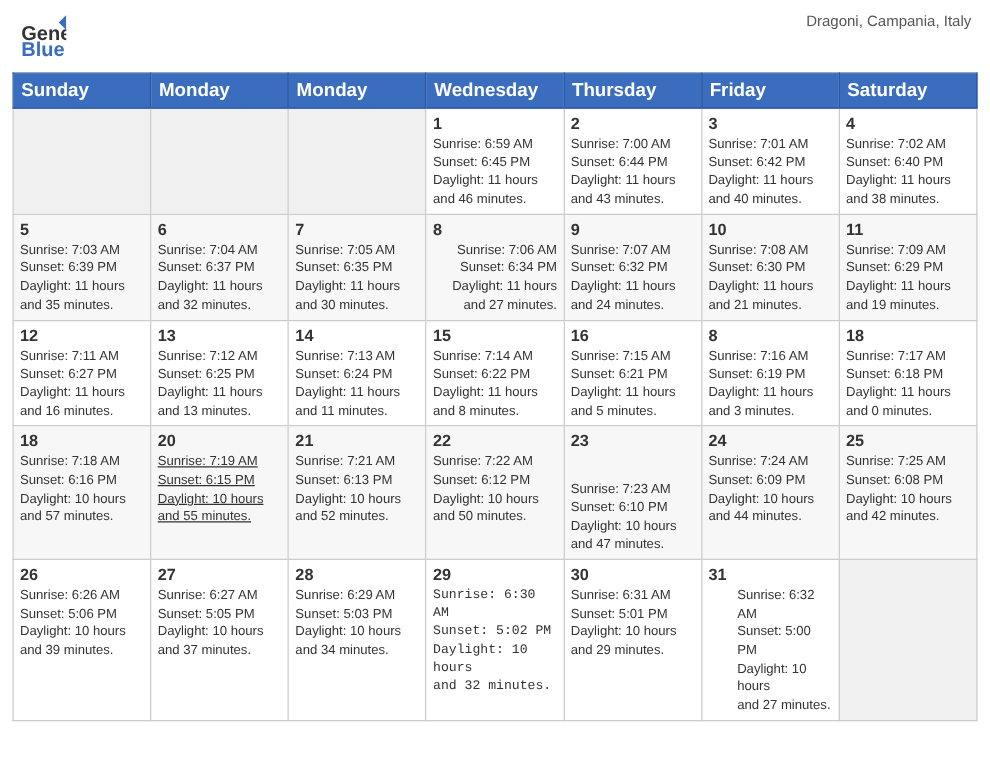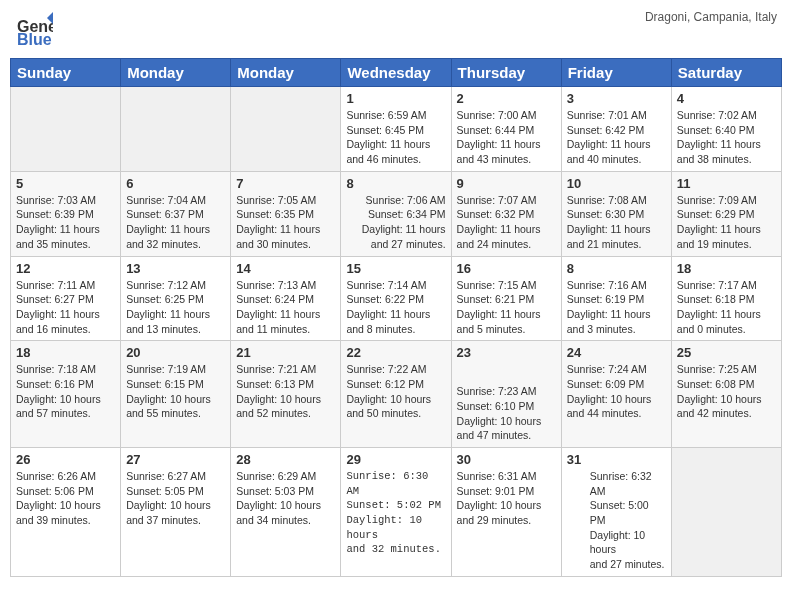--- a/index.html
+++ b/index.html
@@ -242,21 +242,21 @@
       <tr>
         <td>
           <span class="day-num">18</span>
           <div class="day-info" style="white-space: pre-line;">Sunrise: 7:18 AM
 Sunset: 6:16 PM
 Daylight: 10 hours
 and 57 minutes.</div>
         </td>
         <td>
           <span class="day-num">20</span>
-          <div class="day-info" style="white-space: pre-line;">Sunrise: 7:19 AM
+          <div class="day-info" style="white-space: pre-line; text-decoration: underline;">Sunrise: 7:19 AM
 Sunset: 6:15 PM
 Daylight: 10 hours
 and 55 minutes.</div>
         </td>
         <td>
           <span class="day-num">21</span>
           <div class="day-info" style="white-space: pre-line;">Sunrise: 7:21 AM
 Sunset: 6:13 PM
 Daylight: 10 hours
 and 52 minutes.</div>
@@ -315,21 +315,21 @@
         <td>
           <span class="day-num">29</span>
           <div class="day-info" style="white-space: pre-line; font-family: Liberation Mono, monospace;">Sunrise: 6:30 AM
 Sunset: 5:02 PM
 Daylight: 10 hours
 and 32 minutes.</div>
         </td>
         <td>
           <span class="day-num">30</span>
           <div class="day-info" style="white-space: pre-line;">Sunrise: 6:31 AM
-Sunset: 9:01 PM
+Sunset: 5:01 PM
 Daylight: 10 hours
 and 29 minutes.</div>
         </td>
         <td>
           <span class="day-num">31</span>
           <div class="day-info" style="white-space: pre-line; margin-left: 23px;">Sunrise: 6:32 AM
 Sunset: 5:00 PM
 Daylight: 10 hours
 and 27 minutes.</div>
         </td>

